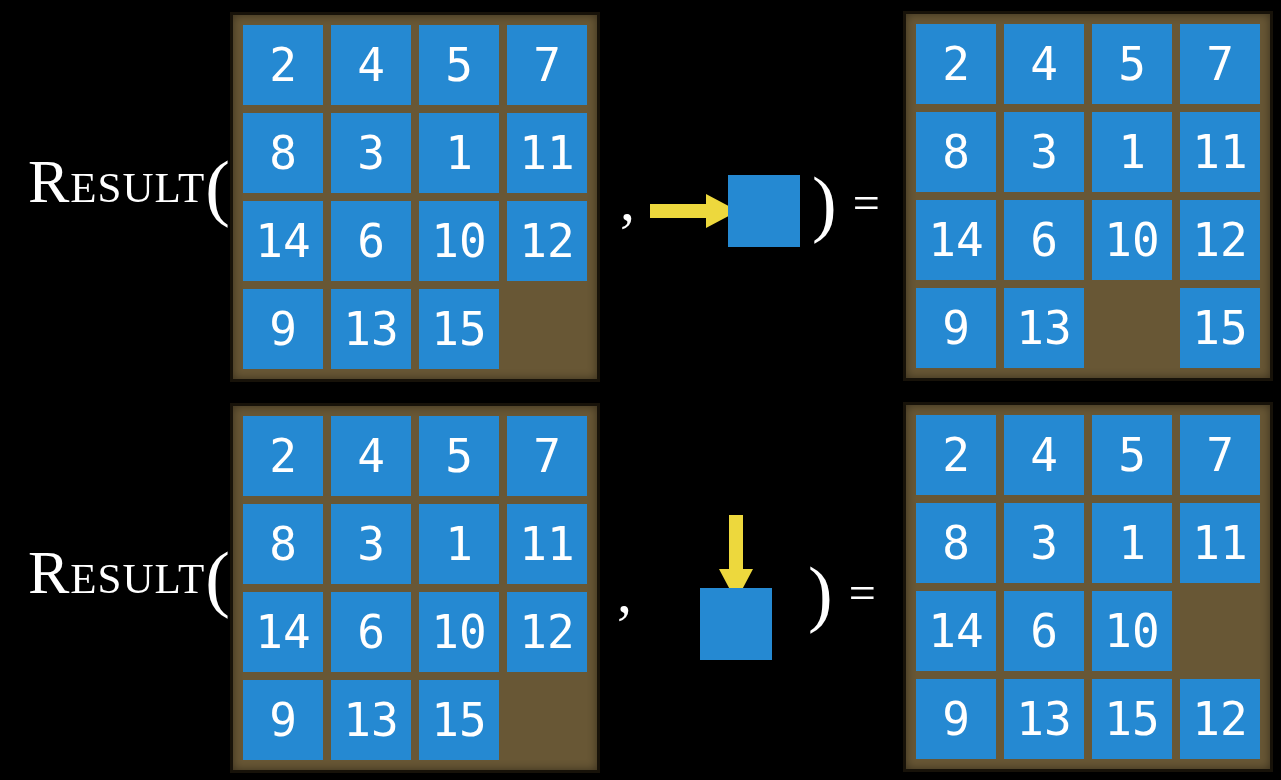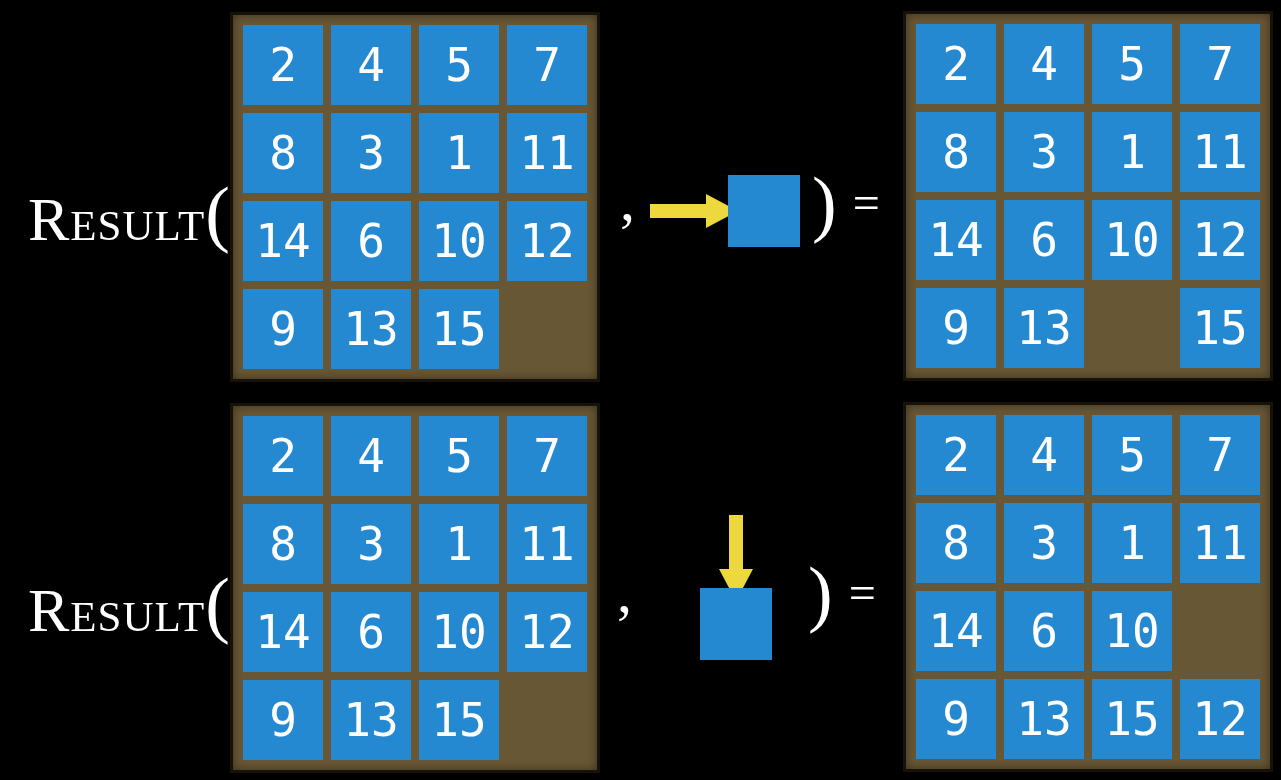--- a/index.html
+++ b/index.html
@@ -9,21 +9,21 @@
     height: 780px;
     background: #000000;
     overflow: hidden;
     font-family: "Liberation Serif", serif;
   }
   .abs { position: absolute; }
 
   
   .result-label {
     display: flex;
-    align-items: flex-end;
+    align-items: flex-start;
     height: 100px;
     color: #ffffff;
     white-space: nowrap;
   }
   .fn {
     font-family: "Liberation Serif", serif;
     font-variant: small-caps;
     font-variant-caps: small-caps;
     font-size: 62px;
     letter-spacing: 1px;

